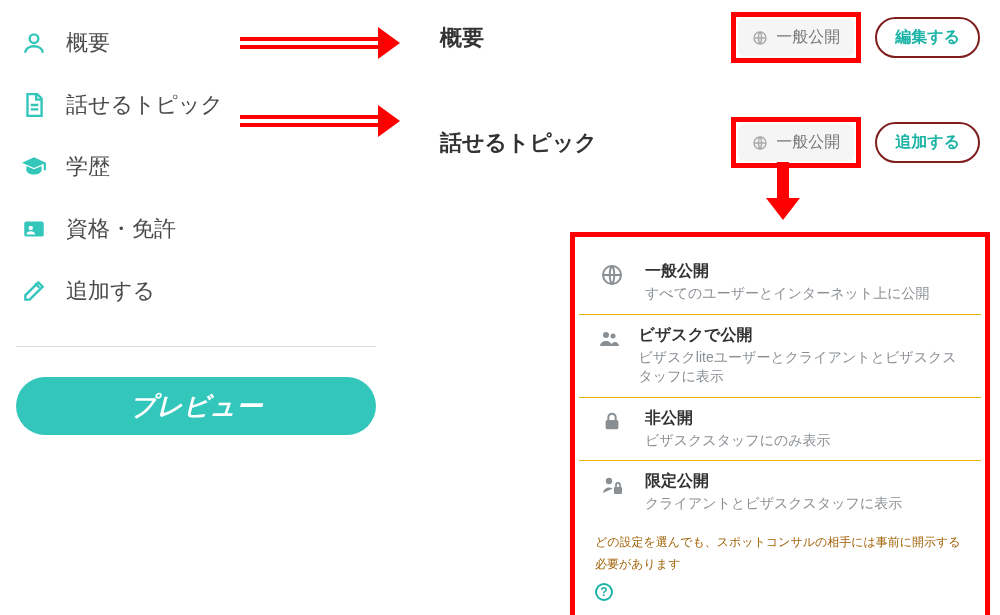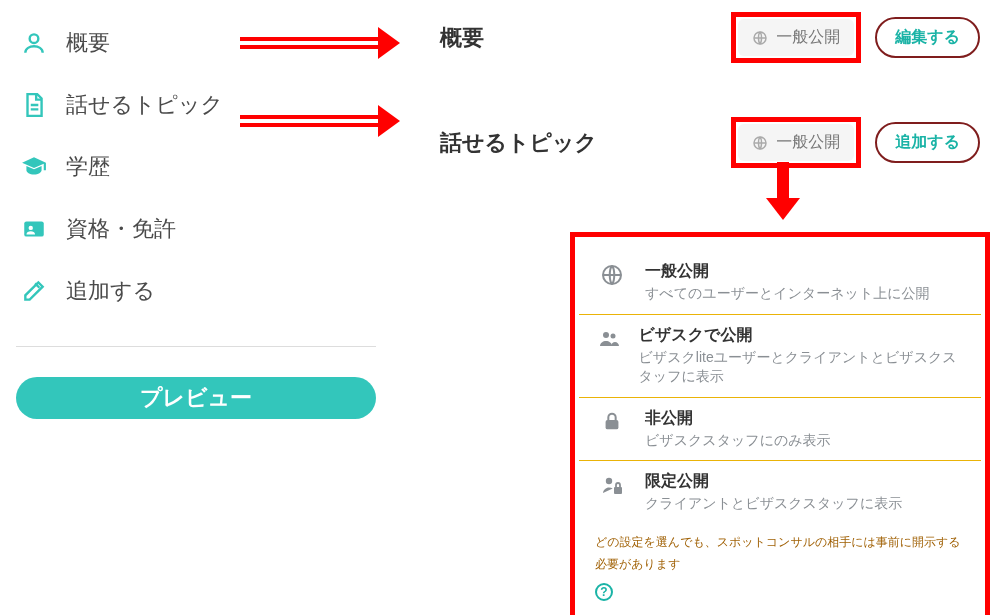--- a/index.html
+++ b/index.html
@@ -38,28 +38,29 @@
     border: none;
     border-top: 1px solid #ddd;
     margin: 24px 0 30px;
     width: 360px;
   }
   .preview-btn {
     display: flex;
     align-items: center;
     justify-content: center;
     width: 360px;
-    height: 42px;
+    height: 58px;
     background: #33c6bb;
     color: #fff;
-    font-size: 22px;
+    font-size: 26px;
     font-weight: bold;
     border: none;
     border-radius: 30px;
     cursor: pointer;
+    font-style: italic;
   }
 
   .right-col {
     position: absolute;
     left: 440px;
     top: 12px;
     width: 540px;
   }
   .section-row {
     display: flex;

